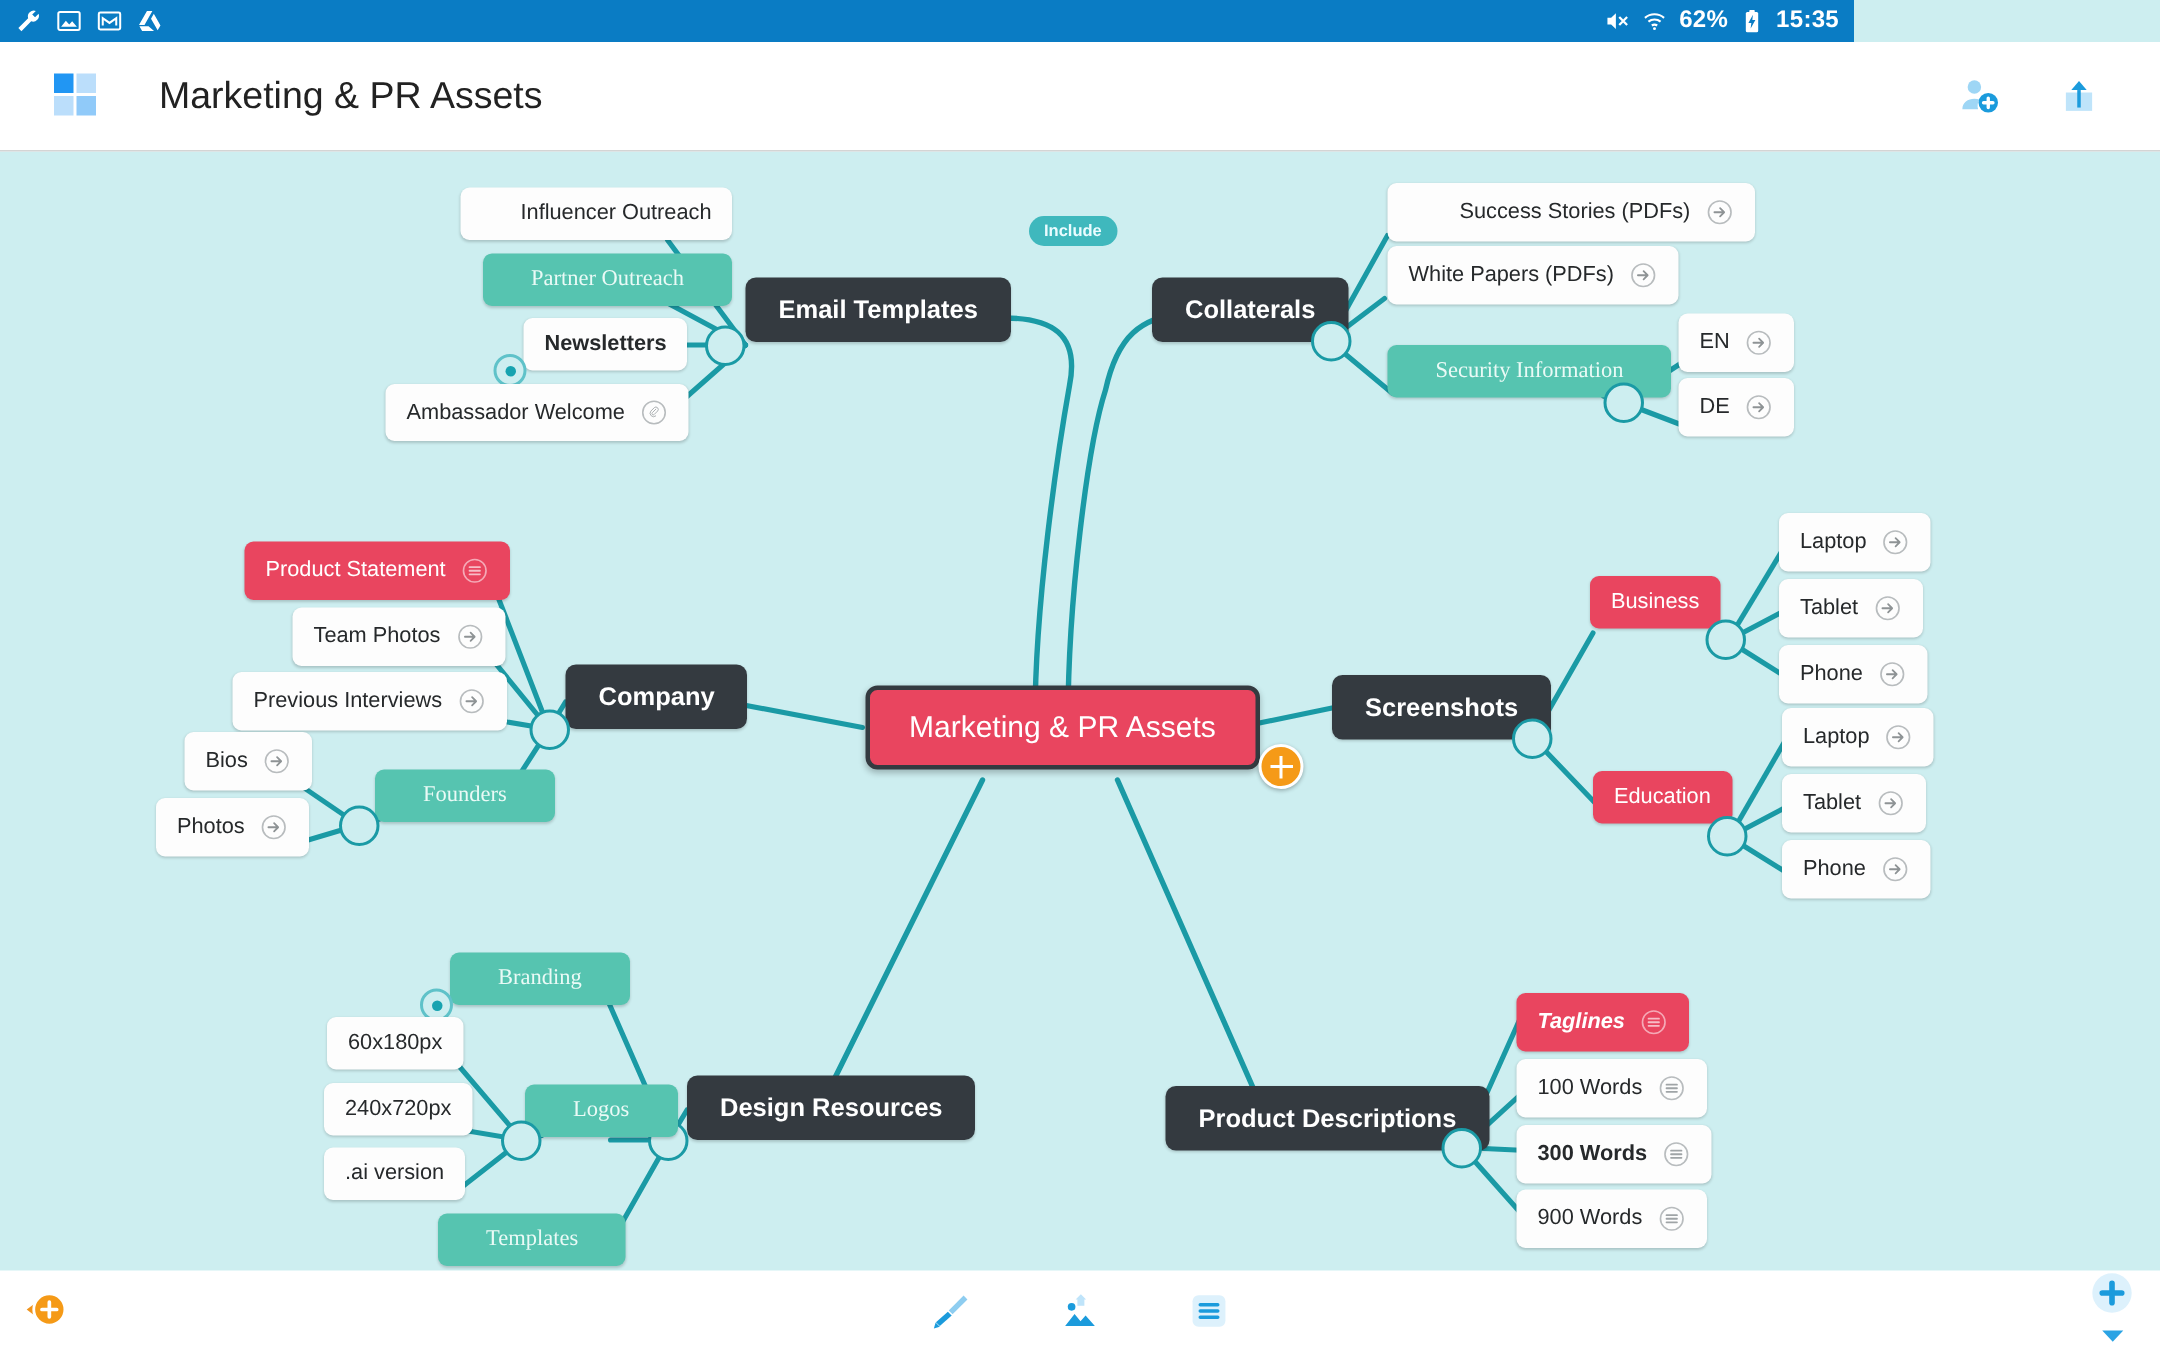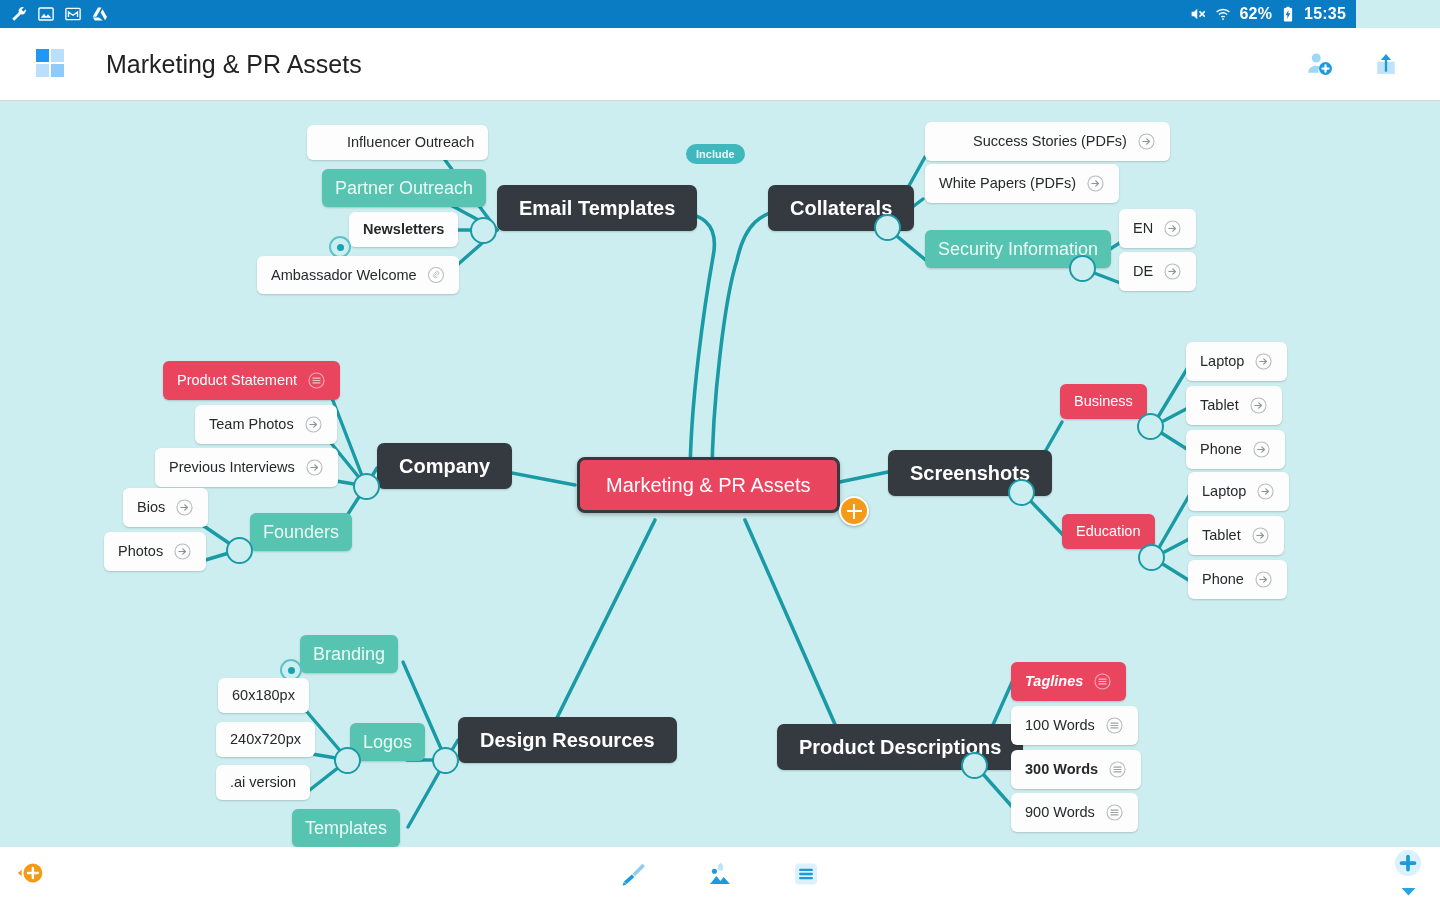--- a/index.html
+++ b/index.html
@@ -5,21 +5,21 @@
   * { margin:0; padding:0; box-sizing:border-box; }
   html,body { width:1440px; height:900px; overflow:hidden; }
   body {
     font-family:"Liberation Sans", sans-serif;
     background:#cdeef0;
     -webkit-font-smoothing:antialiased;
   }
 
   
   .statusbar{
-    position:absolute; top:0; left:0; width:1356px; height:28px;
+    position:absolute; top:0; left:0; width:1236px; height:28px;
     background:#0a7cc4; display:flex; align-items:center;
     padding:0 10px; color:#ffffff;
   }
   .sb-left{ display:flex; align-items:center; gap:9px; }
   .sb-right{ margin-left:auto; display:flex; align-items:center; gap:7px;
              font-size:16px; font-weight:bold; letter-spacing:.2px;}
   .sb-ic{ width:18px; height:18px; display:block; }
 
   
   .appbar{
@@ -48,32 +48,32 @@
   .node{
     position:absolute; display:flex; align-items:center;
     border-radius:7px; white-space:nowrap; user-select:none;
     box-shadow:0 1px 2px rgba(0,0,0,.18);
   }
   .node .lbl{ line-height:1; }
   .node .nic{ margin-left:10px; display:flex; align-items:center; }
 
   
   .n-main{
-    background:#343a40; color:#fff; font-size:20px; font-weight:bold;
+    background:#343a40; color:#fff; font-size:17px; font-weight:bold;
     padding:13px 22px; border-radius:7px;
   }
   
   .n-white{
     background:#fdfdfd; color:#26292b; font-size:14.5px;
     padding:10px 14px; border-radius:6px;
   }
   
   .n-teal{
-    background:#56c4b0; color:#eafaf6; font-size:18px;
-    padding:10px 13px; border-radius:6px;
+    background:#56c4b0; color:#eafaf6; font-size:15px;
+    padding:10px 32px; border-radius:6px;font-family:Liberation Serif, serif;
   }
   
   .n-red{
     background:#e9455f; color:#ffffff; font-size:14.5px;
     padding:10px 14px; border-radius:6px;
   }
   .b{ font-weight:bold; }
   .it{ font-style:italic; font-weight:bold; }
 
   

